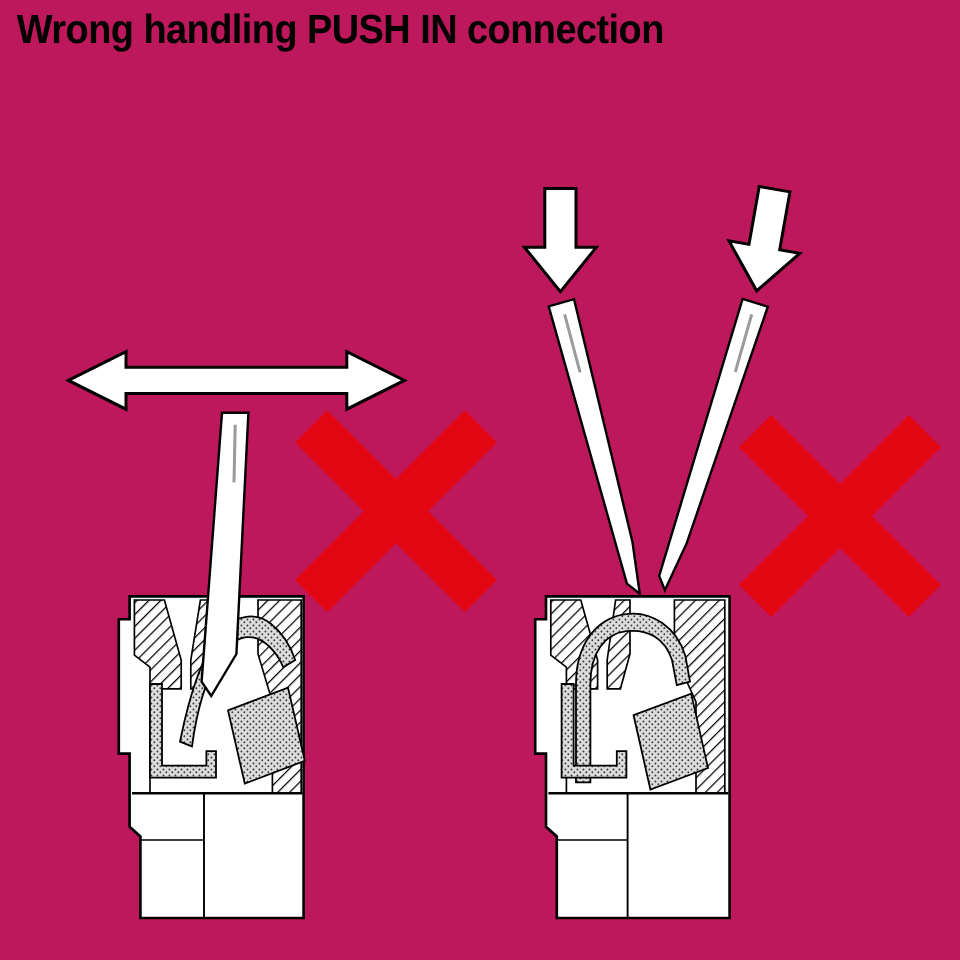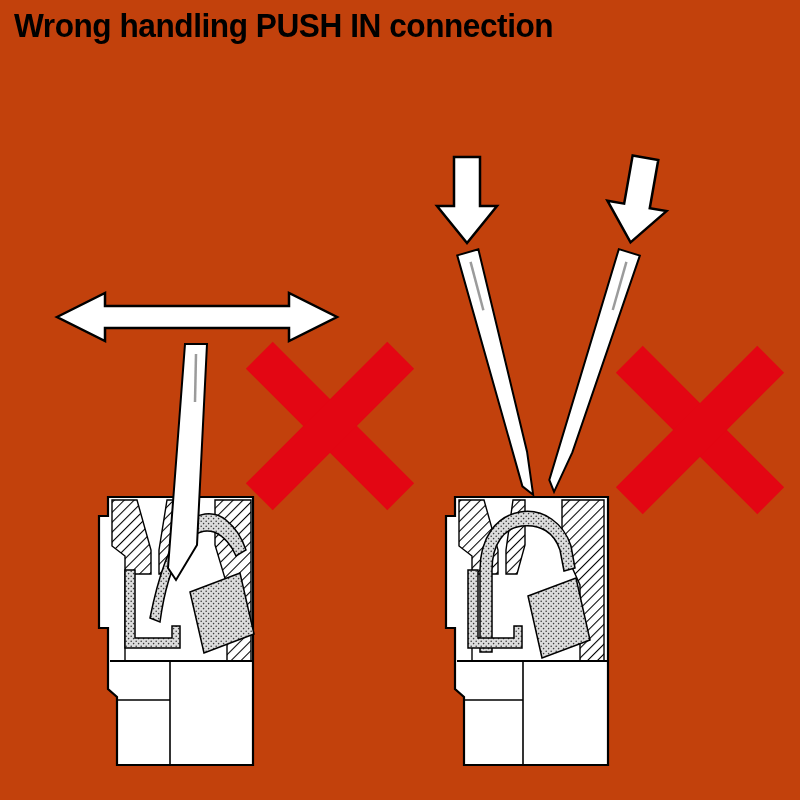--- a/index.html
+++ b/index.html
@@ -1,20 +1,20 @@
 <!DOCTYPE html>
 <html><head>
 <meta charset="utf-8">
 <style>
   html, body { margin: 0; padding: 0; background: #ffffff; }
   #stage {
     position: relative;
     width: 800px;
     height: 800px;
-    background: #c2410c;
+    background: #be185d;
     overflow: hidden;
     font-family: "Liberation Sans", sans-serif;
   }
   #title {
     position: absolute;
     left: 14px;
     top: 6px;
     font-weight: bold;
     font-size: 34px;
     letter-spacing: -0.5px;

